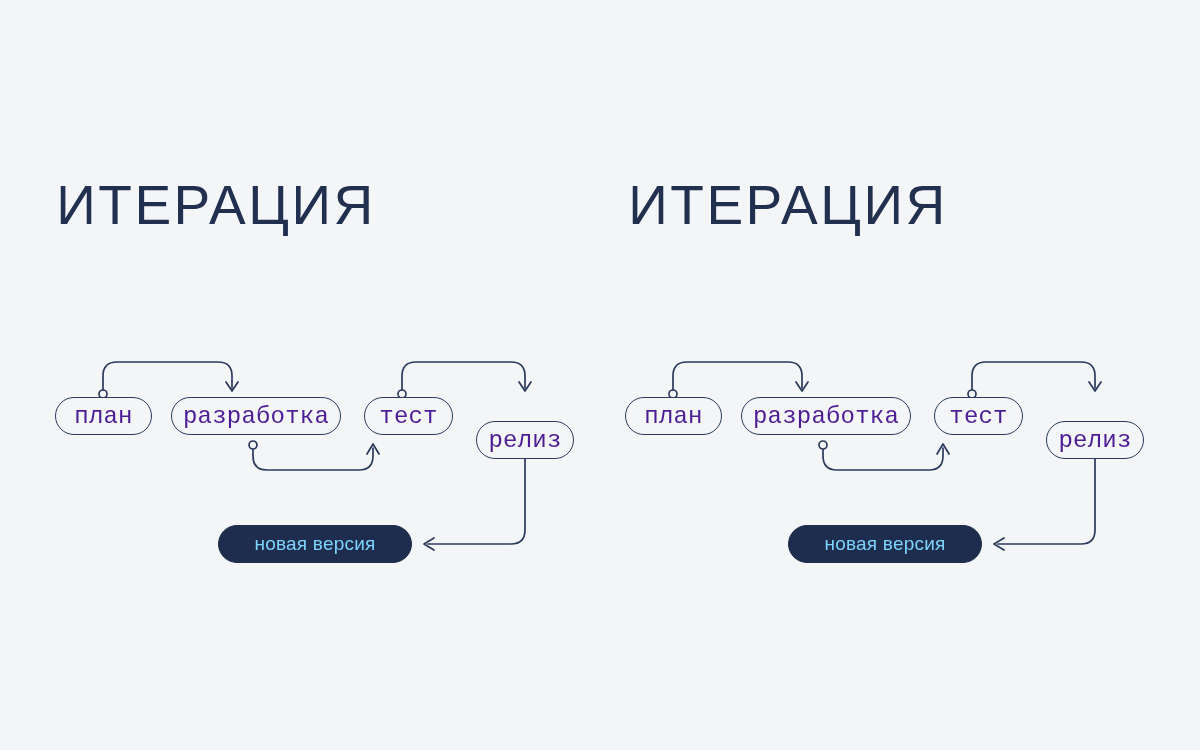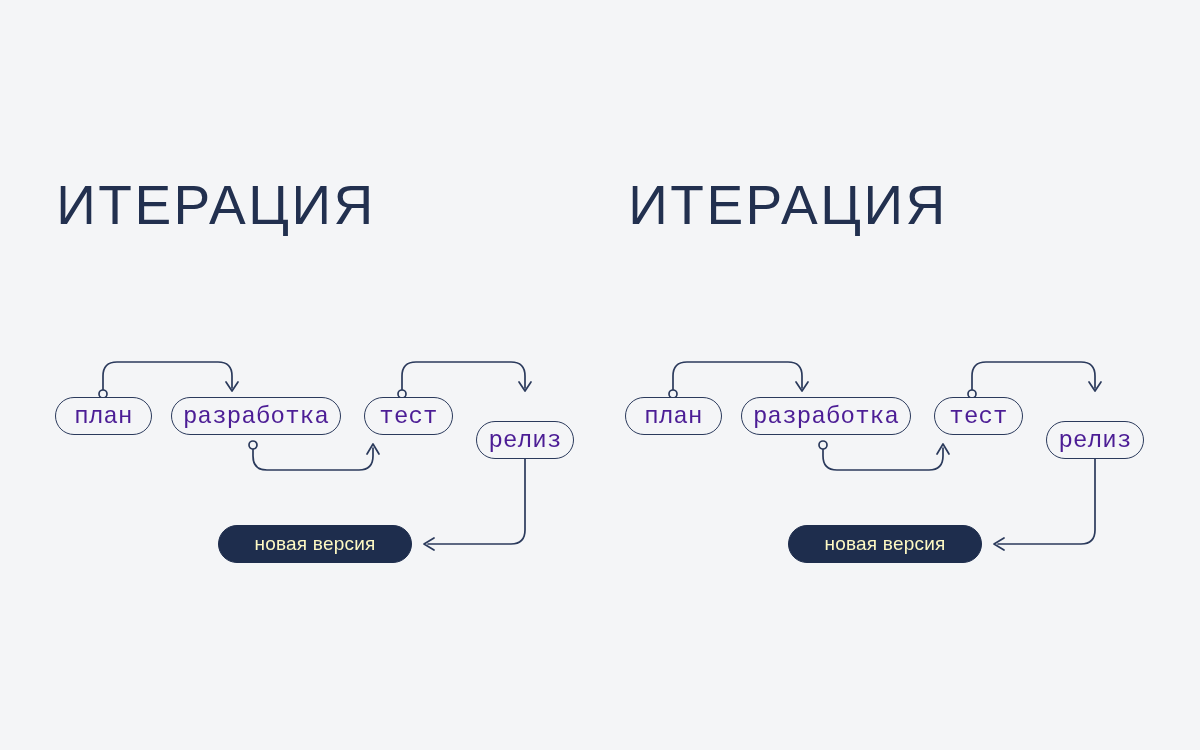--- a/index.html
+++ b/index.html
@@ -78,21 +78,21 @@
   .node-release-badge {
     position: absolute;
     left: 218px;
     top: 517px;
     width: 194px;
     height: 38px;
     box-sizing: border-box;
     background: #1e2d4d;
     border: 1.7px solid #1e2d4d;
     border-radius: 19px;
-    color: #fef9c3;
+    color: #7dd3fc;
     font-family: "Liberation Sans", sans-serif;
     font-size: 19px;
     font-weight: 400;
     display: flex;
     align-items: center;
     justify-content: center;
     white-space: nowrap;
     letter-spacing: 0.2px;
   }
 </style>

